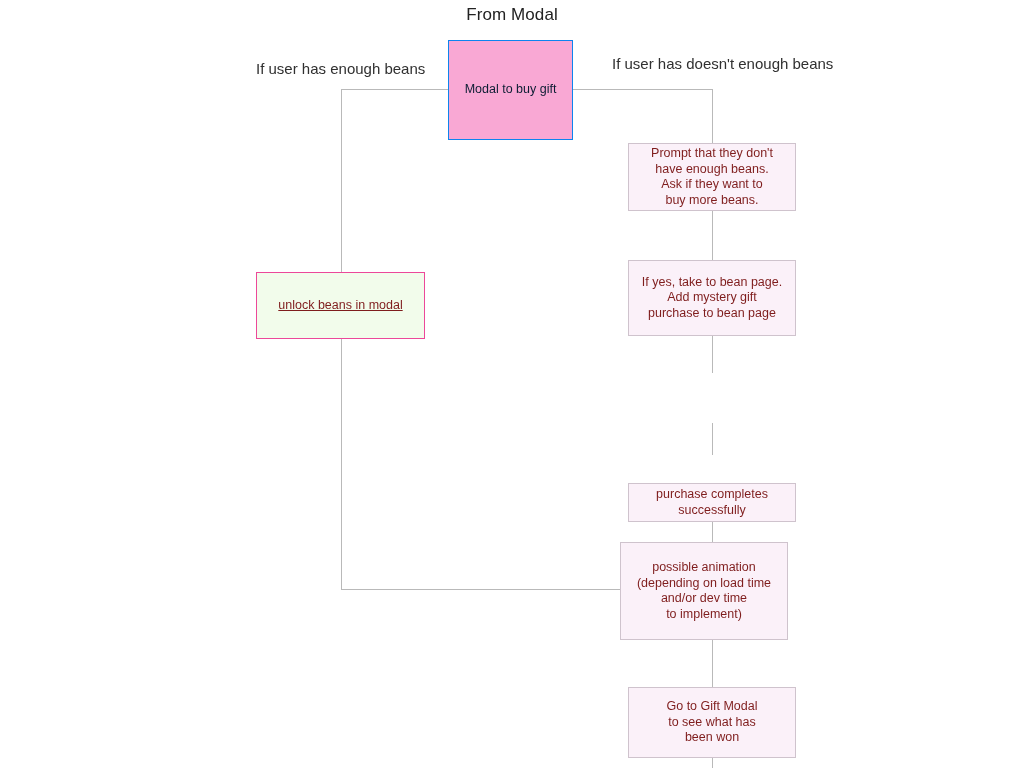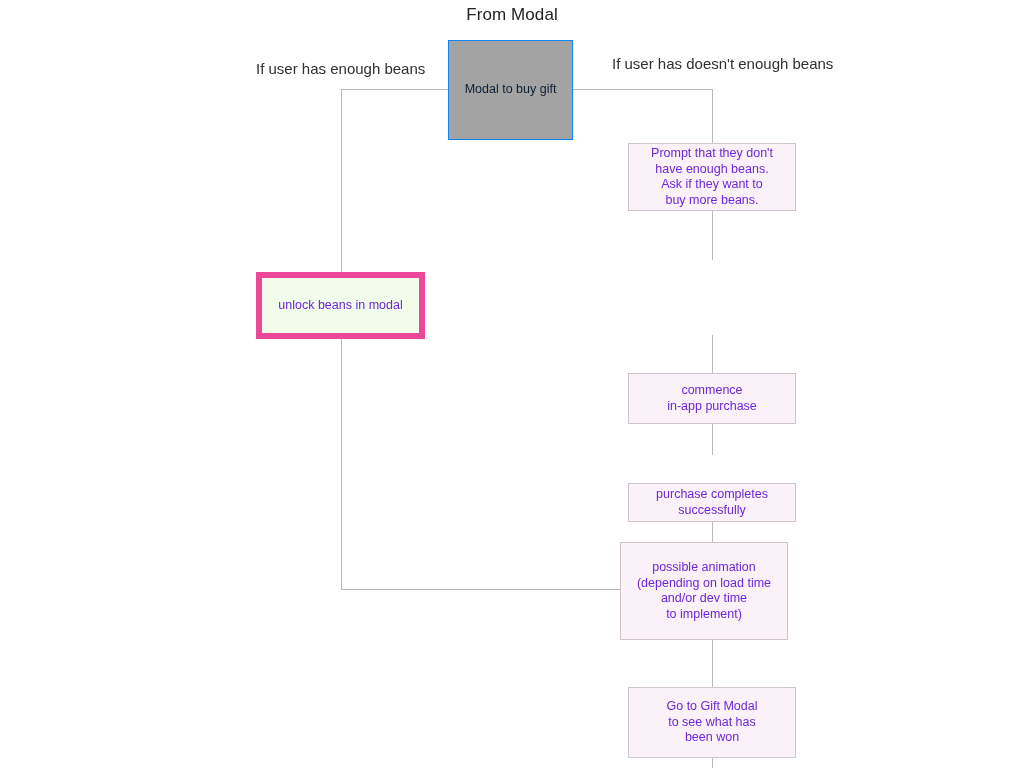--- a/index.html
+++ b/index.html
@@ -55,40 +55,41 @@
   
   .node {
     position: absolute;
     box-sizing: border-box;
     display: flex;
     align-items: center;
     justify-content: center;
     text-align: center;
     font-size: 12.5px;
     line-height: 15.5px;
-    color: #6d28d9;
+    color: #7f1d1d;
     white-space: pre-line;
     padding: 2px 6px;
   }
 
   .node.modal {
-    background: #a3a3a3;
+    background: #f9a8d4;
     border: 1px solid #0d84ef;
     color: #0c1d33;
     font-size: 12.5px;
   }
 
   .node.pink {
     background: #fbf1f9;
     border: 1px solid #cfc3cd;
   }
 
   .node.green {
     background: #f2fceb;
-    border: 6px solid #ec4899;
+    border: 1px solid #ec4899;
+    text-decoration: underline;
   }
 </style>
 </head>
 <body>
 
 <div id="canvas">
 
   <div class="title">From Modal</div>
 
   <div class="line h" style="left:341px; top:89px; width:108px;"></div>
@@ -109,23 +110,24 @@
 
   <div class="node modal" style="left:448px; top:40px; width:125px; height:100px;">Modal to buy gift</div>
 
   <div class="node green" style="left:256px; top:272px; width:169px; height:67px;">unlock beans in modal</div>
 
   <div class="node pink" style="left:628px; top:143px; width:168px; height:68px;">Prompt that they don't
 have enough beans.
 Ask if they want to
 buy more beans.</div>
 
+  <div class="node pink" style="left:628px; top:260px; width:168px; height:76px;">If yes, take to bean page.
+Add mystery gift
+purchase to bean page</div>
 
-  <div class="node pink" style="left:628px; top:373px; width:168px; height:51px;">commence
-in-app purchase</div>
 
   <div class="node pink" style="left:628px; top:455px; width:168px; height:39px;margin-top:28px;">purchase completes
 successfully</div>
 
   <div class="node pink" style="left:620px; top:542px; width:168px; height:98px;">possible animation
 (depending on load time
 and/or dev time
 to implement)</div>
 
   <div class="node pink" style="left:628px; top:687px; width:168px; height:71px;">Go to Gift Modal

